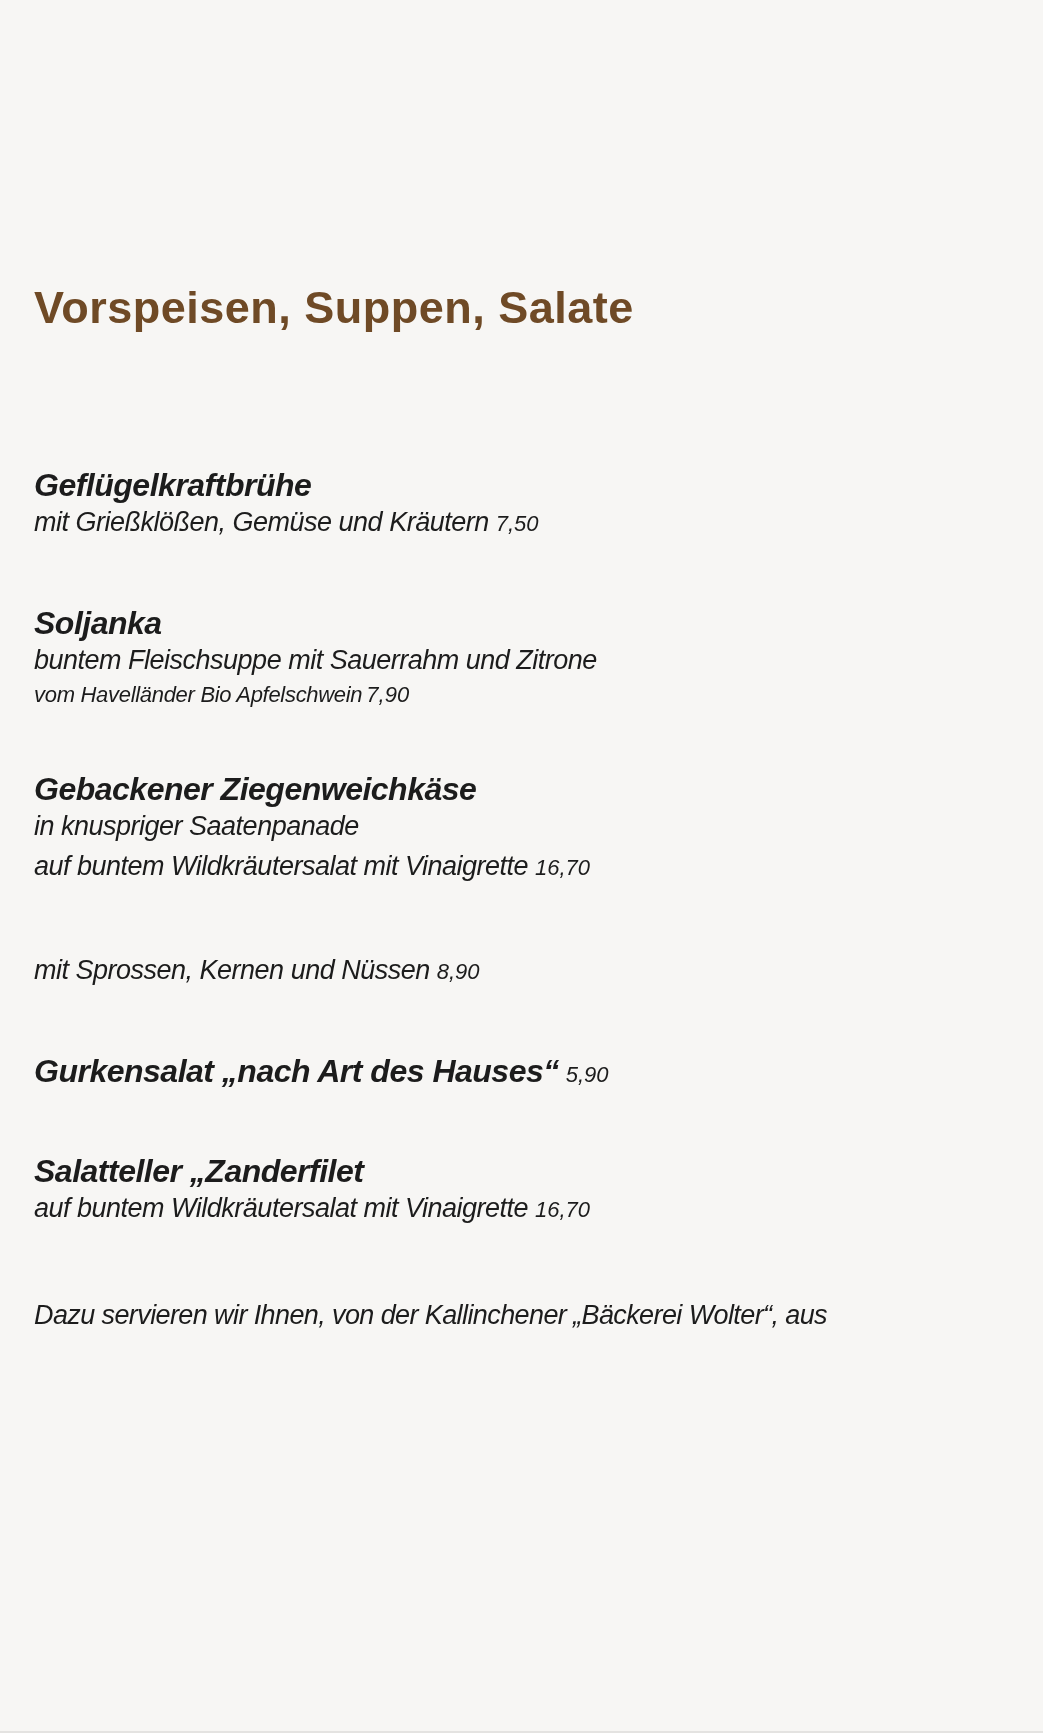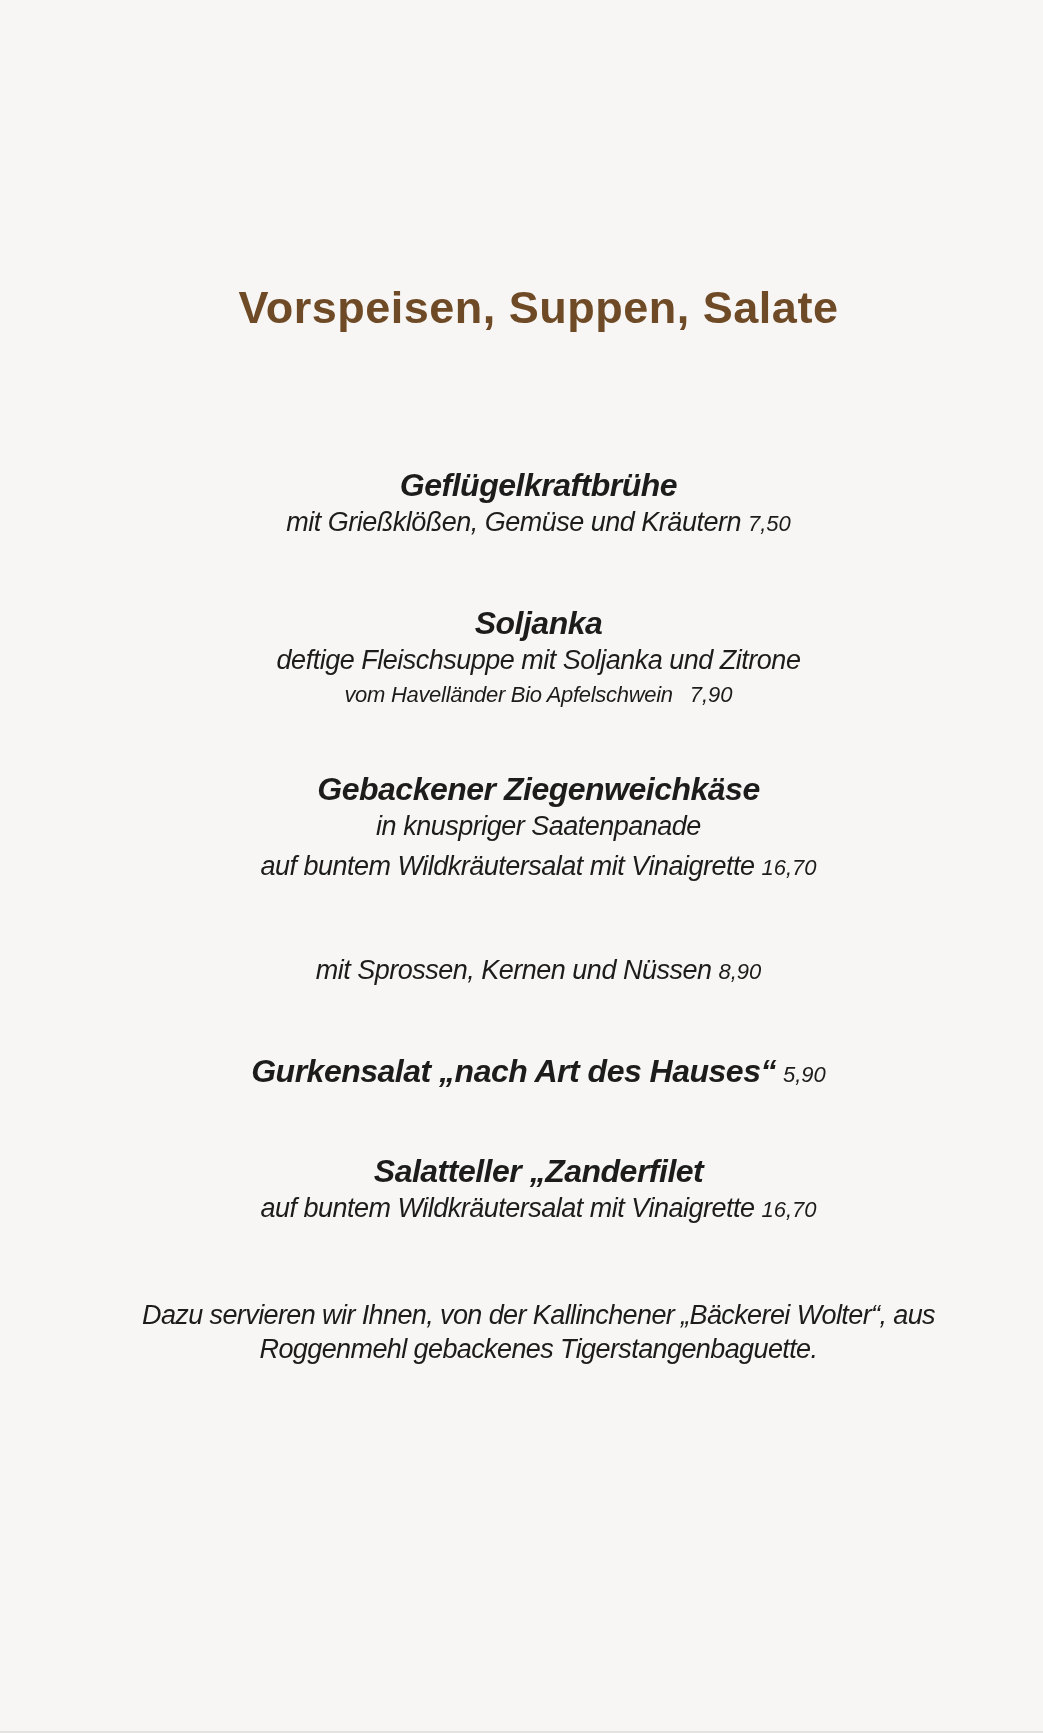--- a/index.html
+++ b/index.html
@@ -10,21 +10,21 @@
   .page {
     position: relative;
     box-sizing: border-box;
     width: 1043px;
     height: 1733px;
     background: #f7f6f4;
     border-bottom: 2px solid #e4e3e1;
     overflow: hidden;
     font-family: "Liberation Sans", sans-serif;
     color: #1c1c1c;
-    text-align: center;
+    text-align: left;
     padding-top: 282px;
     padding-left: 34px;
   }
   .title {
     font-size: 45px;
     line-height: 52px;
     font-weight: 700;
     color: #6f4a26;
     letter-spacing: 0.5px;
   }
@@ -55,21 +55,21 @@
   }
   .price {
     font-size: 22px;
     font-weight: 400;
     font-style: italic;
     letter-spacing: 0;
     margin-left: 7px;
   }
   .subnote .price {
     font-size: 22px;
-    margin-left: 17px;
+    margin-left: 4px;
   }
   .footer {
     margin-top: 68px;
     font-size: 27px;
     line-height: 34px;
     font-style: italic;
     letter-spacing: -0.6px;
   }
 </style>
 </head>
@@ -84,21 +84,21 @@
     <div class="item">
       <div class="item-name">Geflügelkraftbrühe</div>
       <div class="line">
         <span>mit Grießklößen, Gemüse und Kräutern</span><span class="price">7,50</span>
       </div>
     </div>
 
     <div class="item">
       <div class="item-name">Soljanka</div>
       <div class="line">
-        <span>deftige Fleischsuppe mit Soljanka und Zitrone</span>
+        <span>buntem Fleischsuppe mit Sauerrahm und Zitrone</span>
       </div>
       <div class="subnote">
         <span>vom Havelländer Bio Apfelschwein</span><span class="price">7,90</span>
       </div>
     </div>
 
     <div class="item">
       <div class="item-name">Gebackener Ziegenweichkäse</div>
       <div class="line">
         <span>in knuspriger Saatenpanade</span>
@@ -124,16 +124,15 @@
       <div class="item-name">Salatteller „Zanderfilet</div>
       <div class="line">
         <span>auf buntem Wildkräutersalat mit Vinaigrette</span><span class="price">16,70</span>
       </div>
     </div>
 
   </div>
 
   <div class="footer">
     <div>Dazu servieren wir Ihnen, von der Kallinchener „Bäckerei Wolter“, aus</div>
-    <div>Roggenmehl gebackenes Tigerstangenbaguette.</div>
   </div>
 
 </div>
 
 </body></html>

